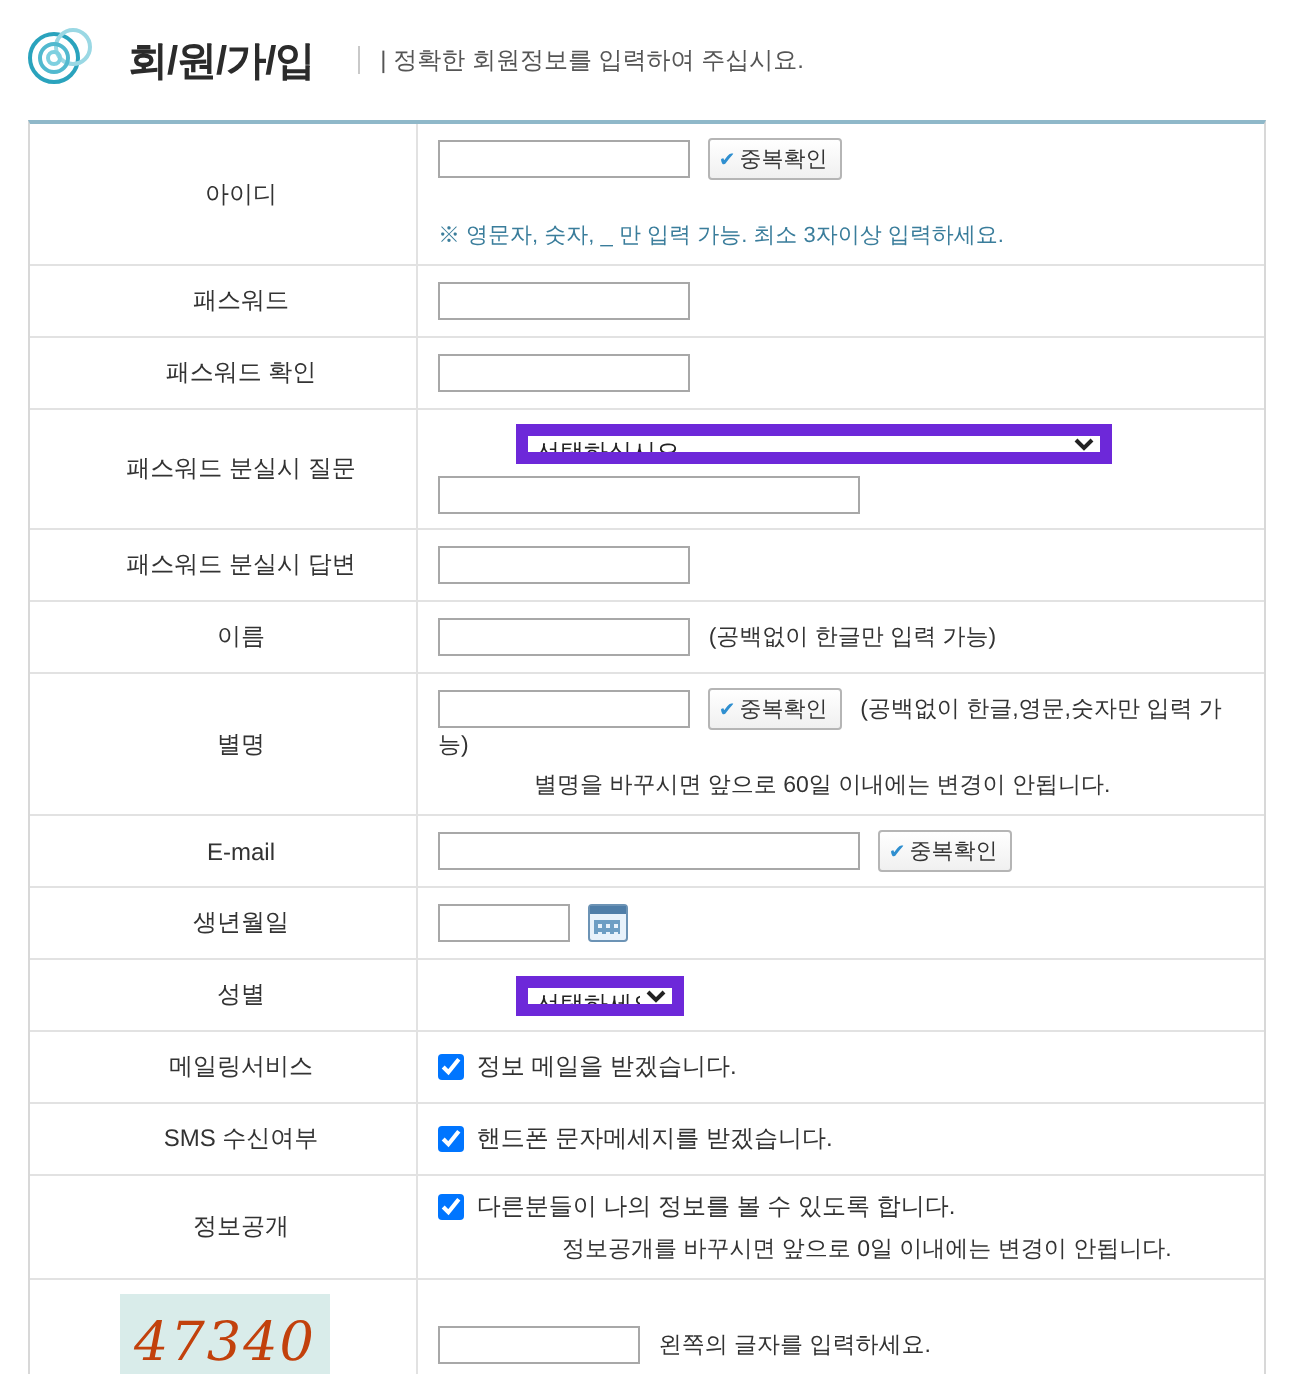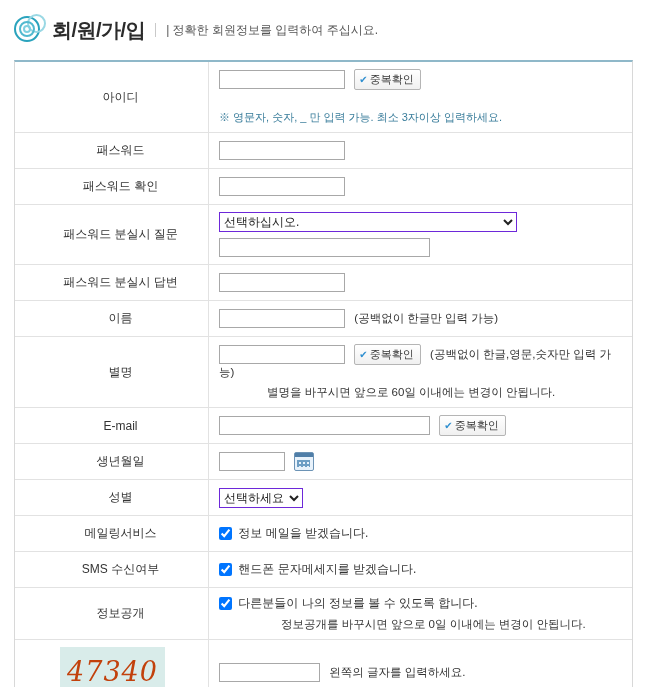--- a/index.html
+++ b/index.html
@@ -15,20 +15,21 @@
     height: 687px;
     overflow: hidden;
     background: #ffffff;
   }
 
   
   .header {
     display: flex;
     align-items: center;
     padding: 14px 0 10px 14px;
+    gap: 12px;
   }
   .logo-mark {
     width: 32px;
     height: 32px;
     flex: 0 0 32px;
     position: relative;
   }
   .logo-mark .ring {
     position: absolute;
     border-radius: 50%;
@@ -144,27 +145,28 @@
   .note-line {
     display: block;
     margin-top: 5px;
     font-size: 11.5px;
     color: #333;
     margin-left: 48px;
   }
   .note-indent { padding-left: 14px; }
 
   select.sel {
-    border: 1px solid #6d28d9;
+    border: 6px solid #6d28d9;
     font-size: 12px;
     height: 20px;
     font-family: "Liberation Sans", sans-serif;
     background: #fff;
     color: #222;
     vertical-align: middle;
+    margin-left: 39px;
   }
   .sel-wide { width: 298px; }
   .sel-narrow { width: 84px; }
 
   .cal-icon {
     display: inline-block;
     width: 18px;
     height: 17px;
     margin-left: 6px;
     vertical-align: middle;

